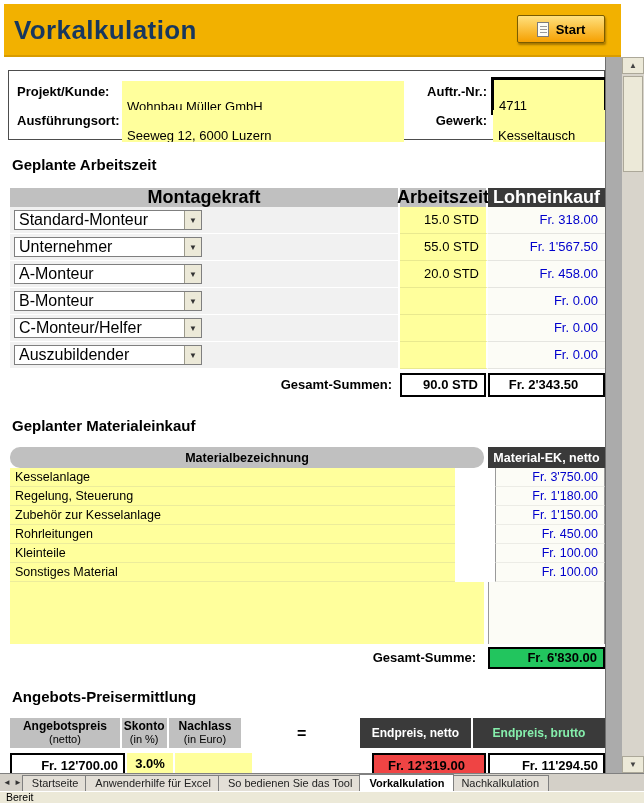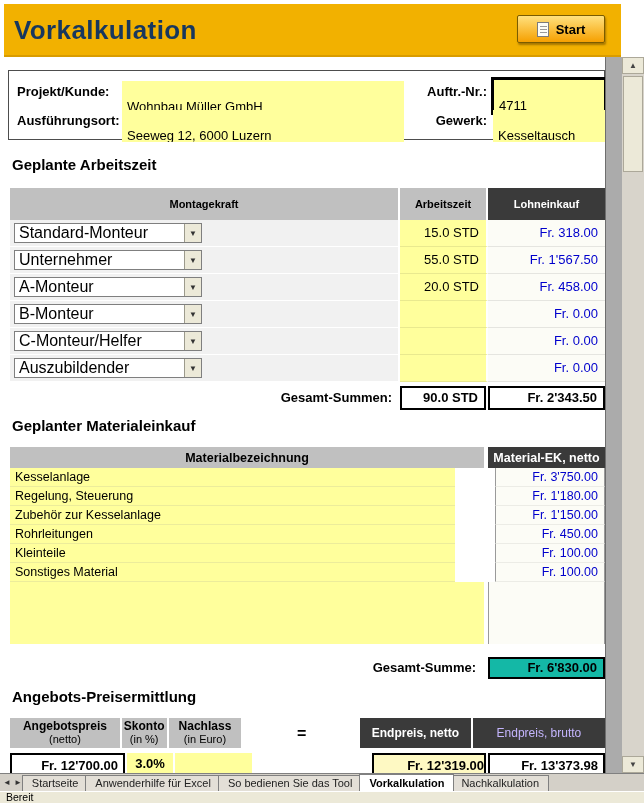--- a/index.html
+++ b/index.html
@@ -28,72 +28,72 @@
   .fill-handle{position:absolute;right:-6px;bottom:-6px;width:5px;height:5px;background:#000;border:1px solid #fff;}
 
   
   .sec-h{position:absolute;left:12px;font-size:15px;font-weight:bold;}
   .h-work{top:156px;}
   .h-mat{top:417px;}
   .h-price{top:688px;}
 
   
   .wtable{position:absolute;left:10px;top:188px;width:595px;}
-  .whead{display:flex;height:32px;font-weight:bold;font-size:11px;}
+  .whead{display:flex;height:19px;font-weight:bold;font-size:18px;}
   .wh{display:flex;align-items:center;justify-content:center;background:#C0C0C0;}
   .wh-worker{width:390px;border-right:2px solid #fff;}
   .wh-time{width:88px;border-right:2px solid #fff;}
   .wh-cost{width:117px;background:#3A3A3A;color:#fff;}
   .wrow{display:flex;height:27px;}
   .wc-worker{width:390px;background:#F1F1F1;border-right:2px solid #fff;border-bottom:1px solid #fff;display:flex;align-items:center;padding-left:4px;}
   .wc-time{width:88px;background:#FFFF9C;border-right:2px solid #fff;border-bottom:1px solid #E9E98F;text-align:right;line-height:26px;padding-right:7px;cursor:cell;}
   .wc-cost{width:117px;background:#FCFCF6;border-bottom:1px solid #E5E5E0;text-align:right;line-height:26px;padding-right:7px;color:#0000CC;cursor:cell;}
   .combo{width:188px;height:20px;background:#fff;border:1px solid #7f7f7f;display:flex;cursor:pointer;}
   .combo-text{flex:1;font-size:16px;line-height:18px;padding-left:4px;overflow:hidden;white-space:nowrap;}
   .combo-btn{width:17px;background:#ECE9D8;border-left:1px solid #9c9a8c;display:flex;align-items:center;justify-content:center;font-size:8px;color:#333;}
   .wtotal{display:flex;height:24px;margin-top:4px;font-weight:bold;}
   .wt-label{width:390px;text-align:right;padding-right:8px;line-height:24px;}
   .wt-time{width:86px;margin-right:2px;border:2px solid #000;background:#fff;text-align:right;line-height:20px;padding-right:6px;cursor:cell;}
-  .wt-cost{width:117px;border:2px solid #000;background:#fff;text-align:right;line-height:20px;padding-right:6px;cursor:cell;}
+  .wt-cost{width:117px;border:2px solid #000;background:#fff;text-align:center;line-height:20px;padding-right:6px;cursor:cell;}
 
   
   .mtable{position:absolute;left:10px;top:447px;width:595px;}
   .mhead{display:flex;height:21px;font-weight:bold;font-size:12.5px;}
-  .mh-name{width:474px;background:#C0C0C0;display:flex;align-items:center;justify-content:center;}
+  .mh-name{width:474px;background:#C0C0C0;display:flex;align-items:center;justify-content:center;border-radius:10px;}
   .msp{width:4px;background:#fff;}
   .mh-price{width:117px;background:#3A3A3A;color:#fff;display:flex;align-items:center;justify-content:center;}
   .mrow{display:flex;height:19px;gap:18px;}
   .mc-name{width:474px;background:#FFFF9C;border-bottom:1px solid #ECEC9B;line-height:18px;padding-left:5px;font-size:12.5px;overflow:hidden;white-space:nowrap;cursor:cell;}
   .mc-price{width:117px;background:#FCFCF6;border-left:1px solid #9a9a9a;border-right:1px solid #9a9a9a;border-bottom:1px solid #ECECE6;text-align:right;padding-right:6px;line-height:18px;color:#0000CC;font-size:12.5px;cursor:cell;}
   .mfiller{display:flex;height:62px;}
   .mf-name{width:474px;background:#FFFF9C;}
   .mf-price{width:117px;background:#FCFCF6;border-left:1px solid #9a9a9a;border-right:1px solid #9a9a9a;}
-  .mtotal{display:flex;height:22px;margin-top:13px;font-weight:bold;}
+  .mtotal{display:flex;height:22px;margin-top:3px;font-weight:bold;}
   .mt-label{width:474px;text-align:right;padding-right:8px;line-height:22px;}
-  .mt-price{width:117px;border:2px solid #000;background:#14b8a6;text-align:right;padding-right:6px;line-height:18px;cursor:cell;}
+  .mt-price{width:117px;border:2px solid #000;background:#22c55e;text-align:right;padding-right:6px;line-height:18px;cursor:cell;}
 
   
   .ptable{position:absolute;left:10px;top:718px;width:595px;}
   .phead{display:flex;height:30px;font-size:12px;}
   .ph{display:flex;flex-direction:column;align-items:center;justify-content:center;background:#C0C0C0;border-right:2px solid #fff;line-height:13px;}
   .ph-main{font-weight:bold;}
   .ph-sub{font-size:11px;}
   .ph-price{width:115px;}
   .ph-skonto{width:48px;}
   .ph-nachlass{width:77px;}
   .ph-eq{width:120px;background:transparent;border-right:none;font-weight:bold;font-size:16px;}
   .ph-netto{width:116px;background:#3A3A3A;color:#fff;font-weight:bold;}
-  .ph-brutto{width:136px;background:#3A3A3A;color:#c4b5fd;font-weight:normal;border-right:none;}
+  .ph-brutto{width:136px;background:#3A3A3A;color:#86efac;font-weight:bold;border-right:none;}
   .prow{display:flex;height:26px;margin-top:5px;font-size:13px;font-weight:bold;}
   .pc{line-height:22px;cursor:cell;}
   .pc-price{width:115px;border:2px solid #000;background:#fff;text-align:right;padding-right:5px;margin-right:2px;}
   .pc-skonto{width:46px;background:#FFFF9C;text-align:center;margin-right:2px;}
   .pc-nachlass{width:77px;background:#FFFF9C;}
   .pc-eq{width:120px;cursor:default;}
-  .pc-netto{width:114px;border:2px solid #000;background:#fef9c3;text-align:right;margin-right:2px;}
+  .pc-netto{width:114px;border:2px solid #000;background:#ef4444;text-align:center;padding-right:5px;margin-right:2px;}
   .pc-brutto{width:117px;border:2px solid #000;background:#fff;text-align:right;padding-right:5px;}
 
   
   .page-edge{position:absolute;left:605px;top:57px;width:17px;height:716px;background:#ABABAB;border-left:1px solid #6e6e6e;}
   .scrollbar{position:absolute;left:622px;top:57px;width:22px;height:716px;background:#D8D4CB;}
   .sb-btn{position:absolute;left:0;width:22px;height:17px;background:#ECE9D8;border:1px solid #ACA899;display:flex;align-items:center;justify-content:center;font-size:8px;color:#444;cursor:pointer;}
   .sb-up{top:0;}
   .sb-down{bottom:0;}
   .sb-thumb{position:absolute;left:1px;top:19px;width:20px;height:96px;background:#ECE9D8;border:1px solid #ACA899;cursor:grab;}
 
@@ -285,21 +285,21 @@
     <div class="ph ph-netto">Endpreis, netto</div>
     <div class="ph ph-brutto">Endpreis, brutto</div>
   </div>
 
   <div class="prow">
     <div class="pc pc-price">Fr. 12'700.00</div>
     <div class="pc pc-skonto">3.0%</div>
     <div class="pc pc-nachlass"></div>
     <div class="pc pc-eq"></div>
     <div class="pc pc-netto">Fr. 12'319.00</div>
-    <div class="pc pc-brutto">Fr. 13'373.98</div>
+    <div class="pc pc-brutto">Fr. 11'294.50</div>
   </div>
 </div>
 
 <div class="page-edge"></div>
 
 <div class="scrollbar">
   <div class="sb-btn sb-up">▲</div>
   <div class="sb-thumb"></div>
   <div class="sb-btn sb-down">▼</div>
 </div>

